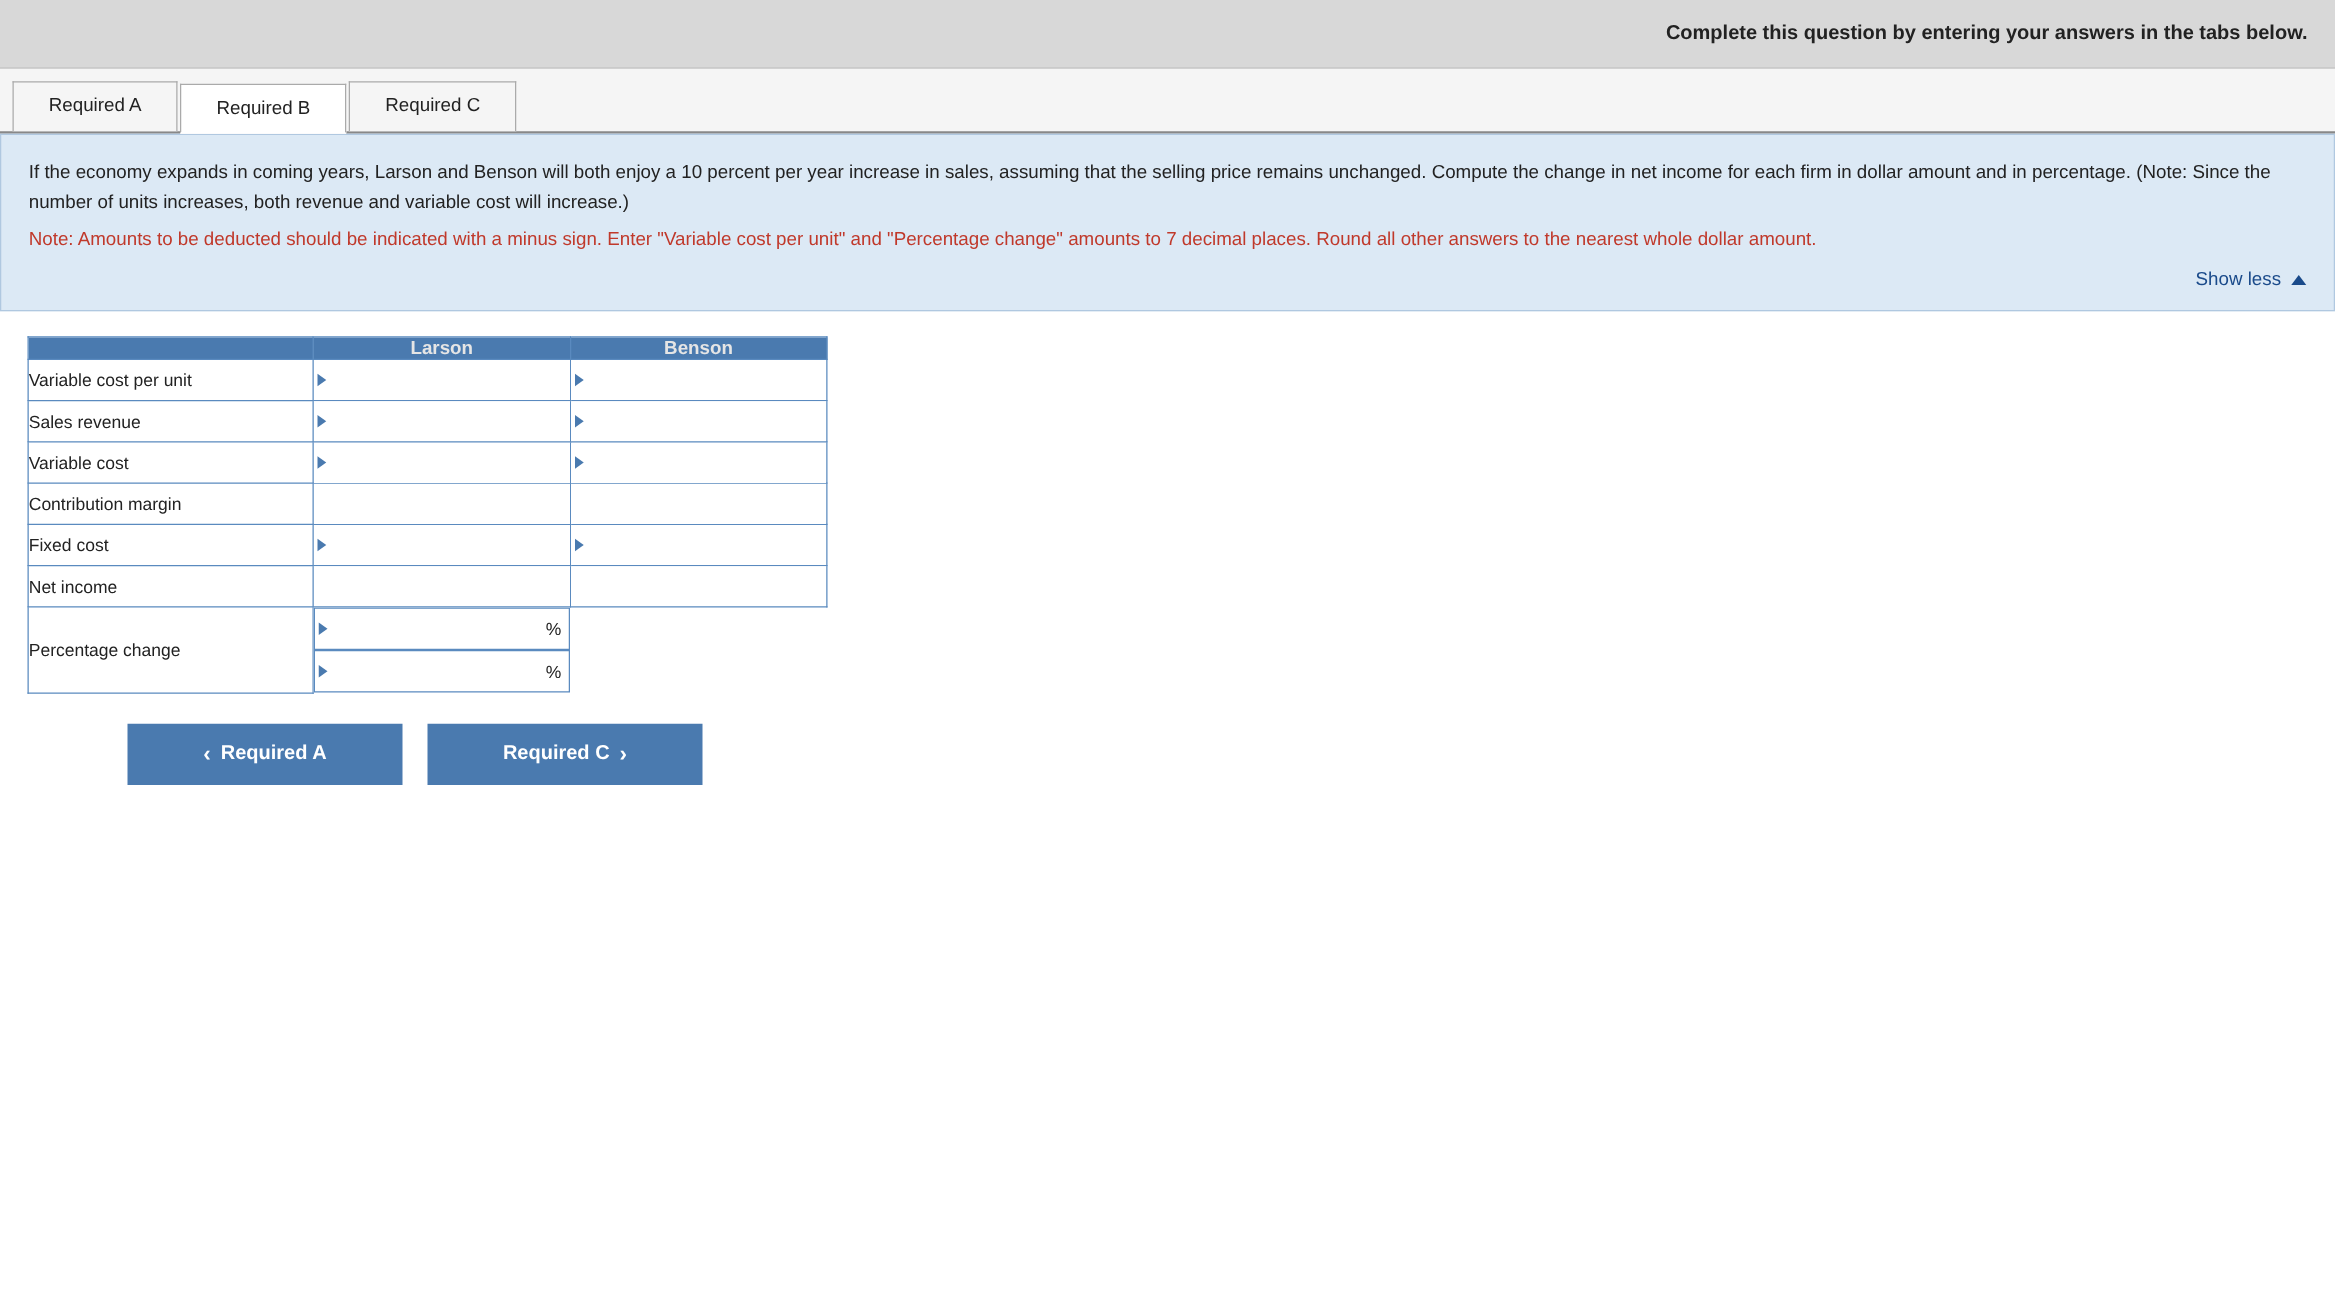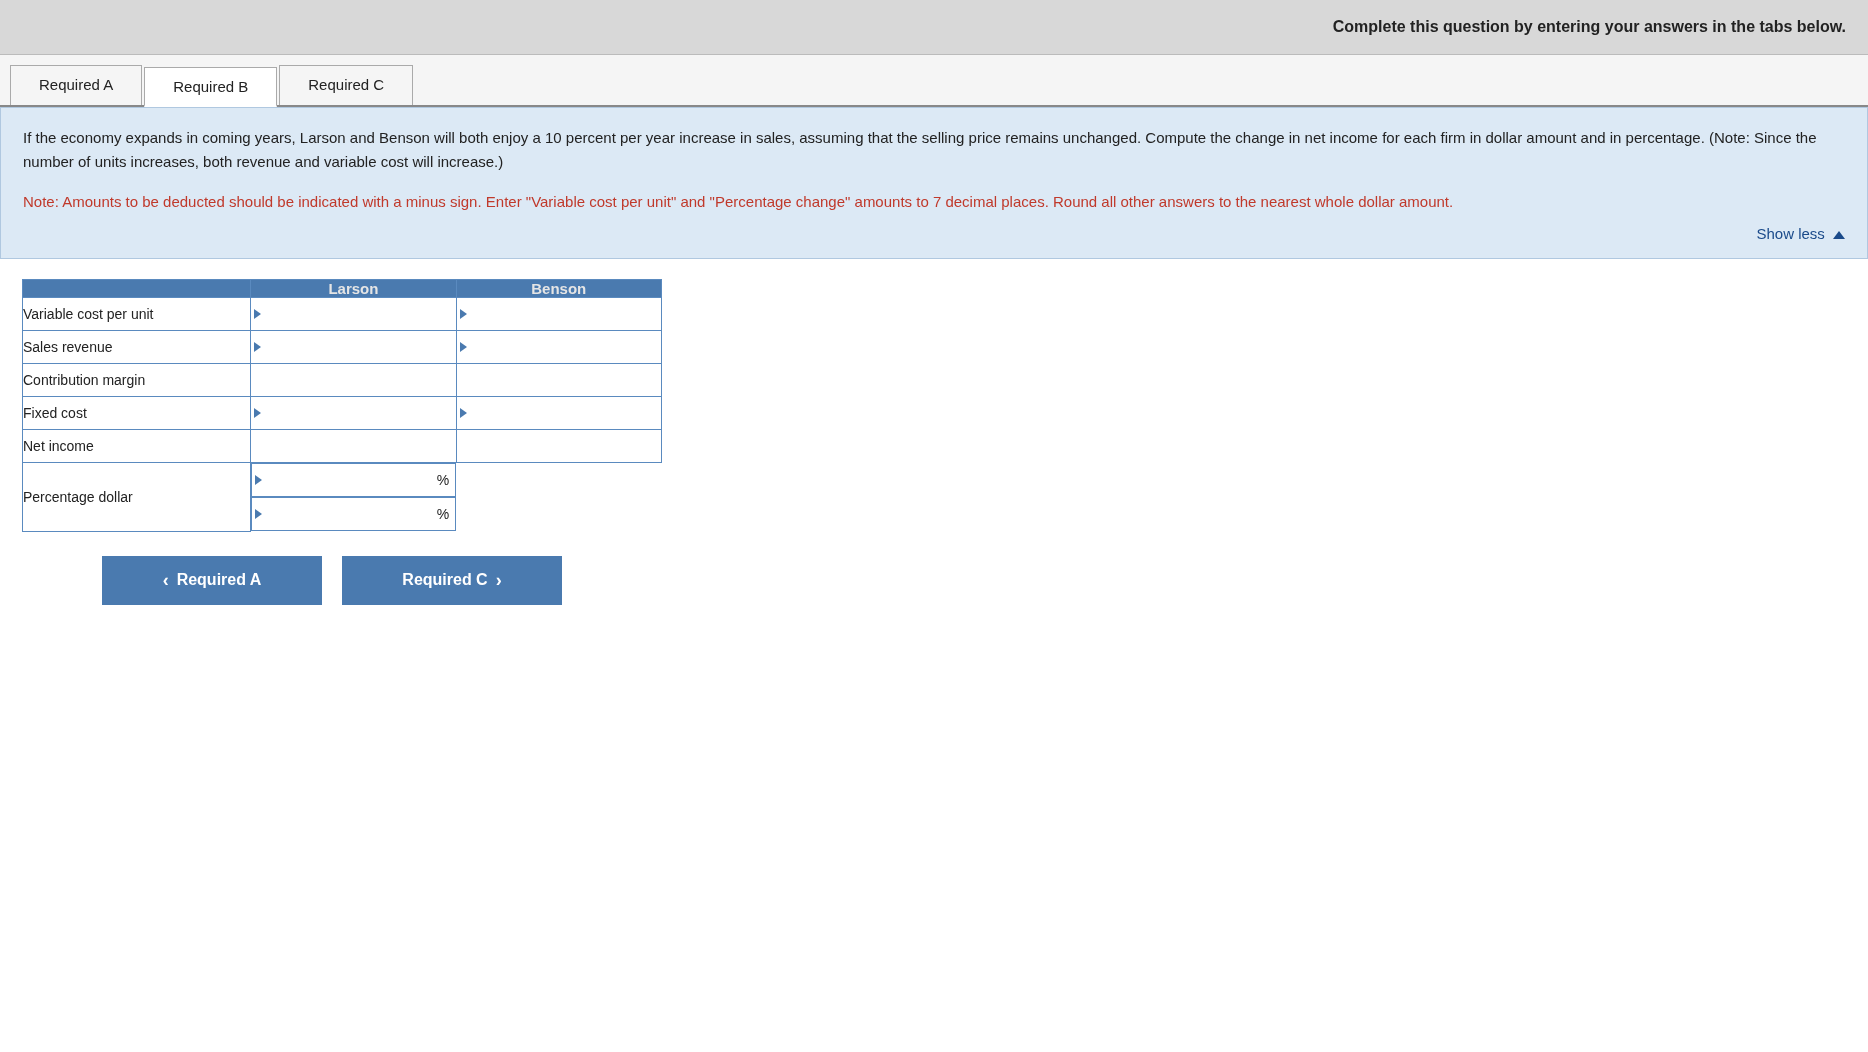--- a/index.html
+++ b/index.html
@@ -46,21 +46,21 @@
       background: #dce9f5;
       border: 1px solid #b0c8e0;
       padding: 18px 22px 12px 22px;
       margin: 0;
       font-size: 15px;
       line-height: 1.6;
       position: relative;
     }
     .info-box p.main-text {
       color: #222;
-      margin-bottom: 16px;
+      margin-bottom: 6px;
     }
     .info-box p.note-text {
       color: #c0392b;
     }
     .show-less {
       text-align: right;
       margin-top: 8px;
       font-weight: normal;
       color: #1a4a8a;
       font-size: 15px;
@@ -236,20 +236,31 @@
         <td class="input-cell">
           <span class="arrow"></span>
           <input type="text" value="" style="">
         </td>
         <td class="input-cell">
           <span class="arrow"></span>
           <input type="text" value="" style="">
         </td>
       </tr>
 
+      <tr>
+        <td class="row-label">Variable cost</td>
+        <td class="input-cell">
+          <span class="arrow"></span>
+          <input type="text" value="" style="">
+        </td>
+        <td class="input-cell">
+          <span class="arrow"></span>
+          <input type="text" value="" style="">
+        </td>
+      </tr>
 
       <tr>
         <td class="row-label">Contribution margin</td>
         <td class="input-cell">
           <input type="text" value="" style="padding-left: 8px;">
         </td>
         <td class="input-cell">
           <input type="text" value="" style="padding-left: 8px;">
         </td>
       </tr>
@@ -270,21 +281,21 @@
         <td class="row-label">Net income</td>
         <td class="input-cell">
           <input type="text" value="" style="padding-left: 8px;">
         </td>
         <td class="input-cell">
           <input type="text" value="" style="padding-left: 8px;">
         </td>
       </tr>
 
       <tr>
-        <td class="row-label">Percentage dollar</td>
+        <td class="row-label">Percentage change</td>
         <td class="input-cell with-percent">
           <span class="arrow"></span>
           <input type="text" value="" style="padding-left: 16px;">
           <span class="percent-sign">%</span>
         </td>
         <td class="input-cell with-percent">
           <span class="arrow"></span>
           <input type="text" value="" style="padding-left: 16px;">
           <span class="percent-sign">%</span>
         </td>

